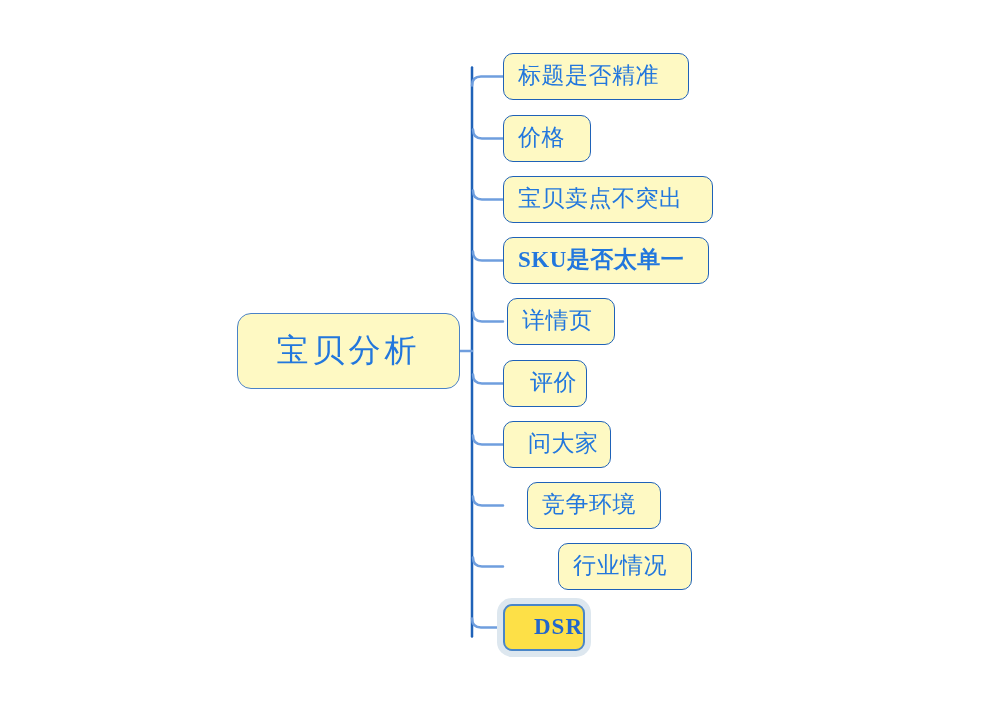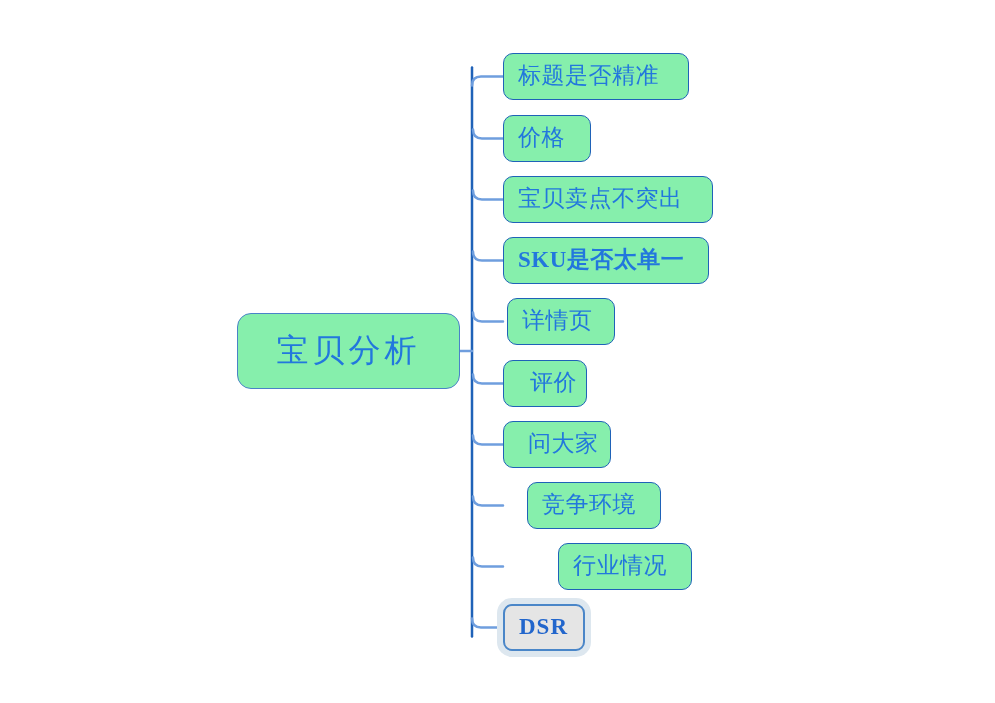--- a/index.html
+++ b/index.html
@@ -29,21 +29,21 @@
     left: 0;
     top: 0;
     width: 995px;
     height: 703px;
     pointer-events: none;
   }
 
   .node {
     position: absolute;
     box-sizing: border-box;
-    background: #86efac;
+    background: #fef9c3;
     border: 1px solid #1f62b8;
     border-radius: 10px;
     display: flex;
     align-items: center;
     justify-content: flex-start;
     white-space: nowrap;
   }
 
   .node-label {
     color: #2277dd;
@@ -72,24 +72,25 @@
     color: #2277dd;
   }
 
   
   .child {
     height: 47px;
   }
 
   
   .node.selected {
-    background: #e5e5e5;
+    background: #fde047;
     border: 2px solid #4a86c8;
     border-radius: 9px;
     box-shadow: 0 0 0 6px #dde7ef;
+    justify-content: flex-end;
   }
   .node.selected .node-label {
     color: #2266cc;
     font-weight: bold;
     letter-spacing: 1px;
   }
 
   .latin-bold {
     font-weight: bold;
   }

